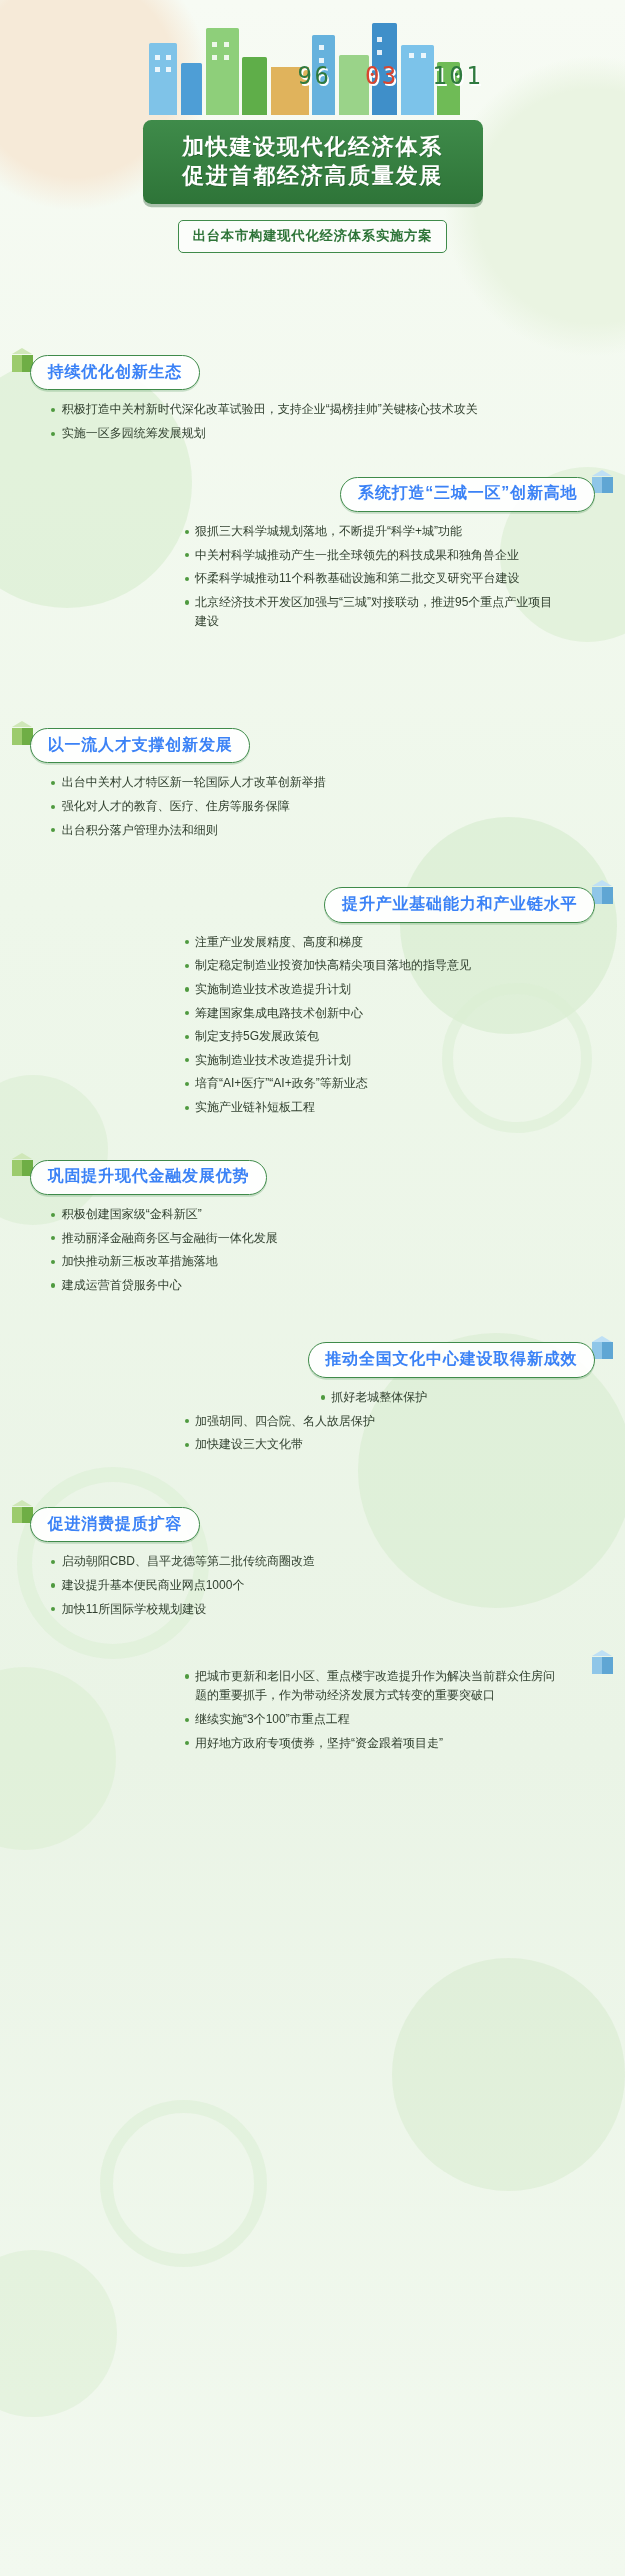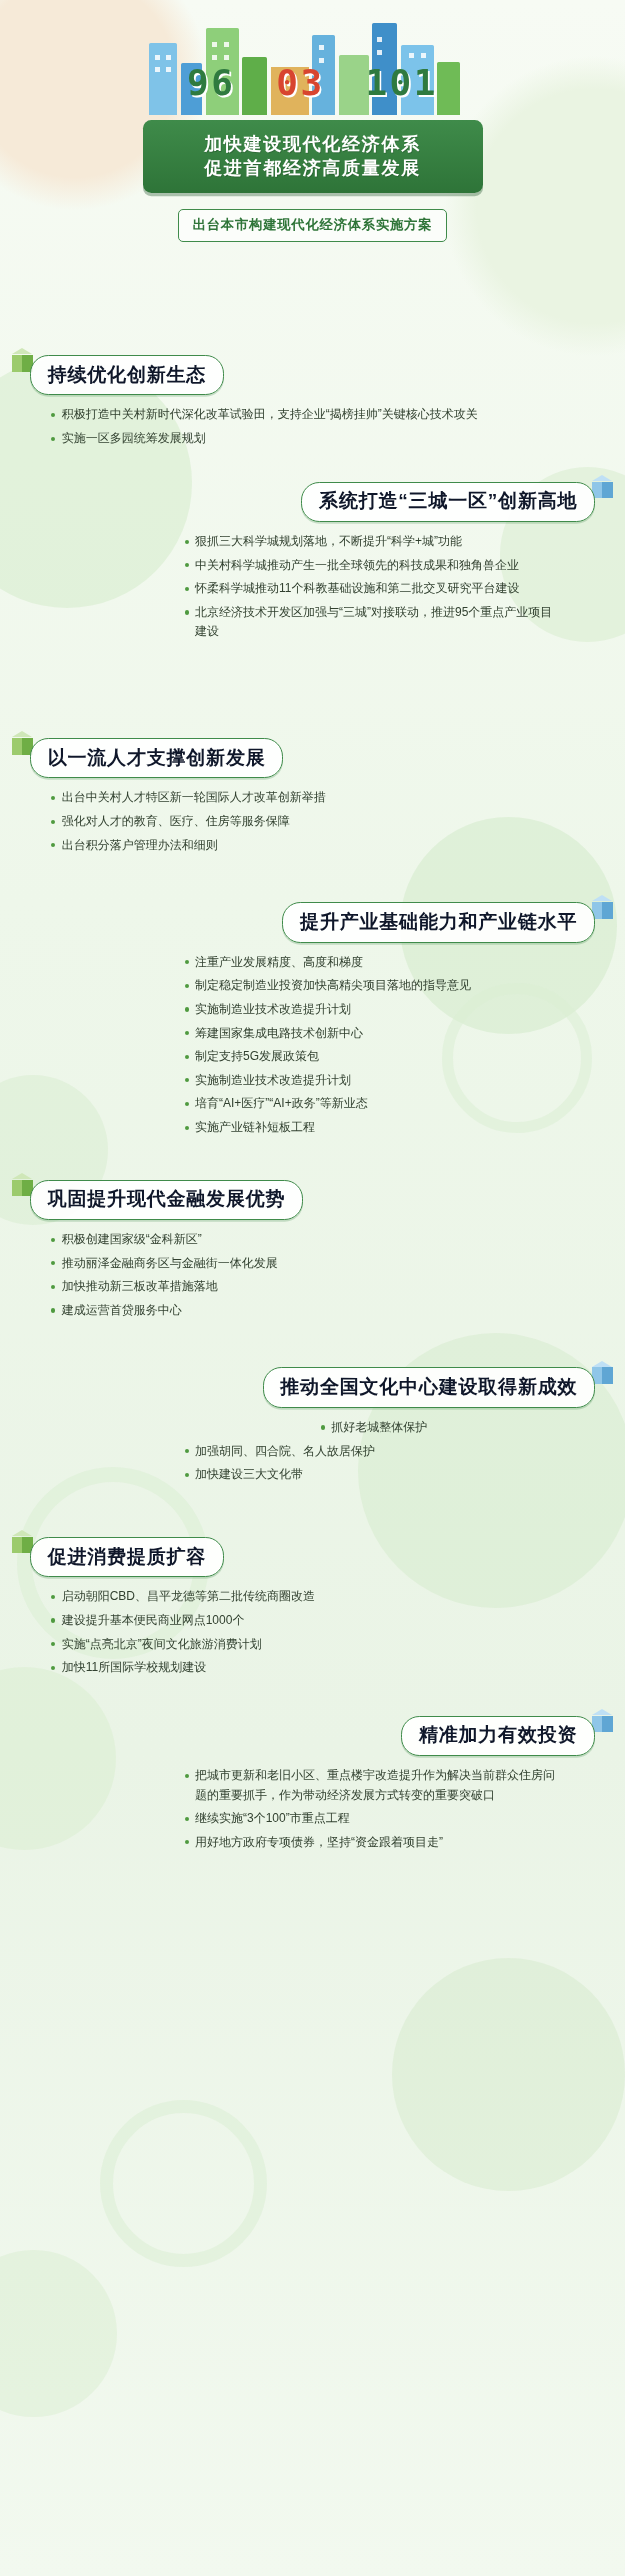--- a/index.html
+++ b/index.html
@@ -43,40 +43,41 @@
     text-align: center;
   }
   .city { position: relative; width: 358px; height: 100px; margin: 0 auto 5px; }
   .bld { position: absolute; bottom: 0; border-radius: 1.7px 1.7px 0 0; }
   .win { position: absolute; width: 5px; height: 5px; background: rgba(255,255,255,.85); }
 
   .bignum {
     position: absolute;
     left: 0; right: 0; top: 47px;
     font-family: "DejaVu Sans Mono", monospace;
-    font-weight: bold;
-    font-size: 36px;
+    font-weight: normal;
+    font-size: 24px;
     letter-spacing: 2.5px;
     color: #2f7a3f;
     text-shadow: 1.7px 1.7px 0 #ffffff;
+    text-align: right;
   }
   .bignum span { display: inline-block; margin: 0 8.3px; }
   .num-em { color: #d8452f; }
 
   .title-plate {
     width: 340px;
     margin: 5px auto 0;
     background: linear-gradient(180deg, #3f8b4a 0%, #2e7438 100%);
     border-radius: 8.3px;
     padding: 11.7px 8.3px 12.5px;
     box-shadow: 0 3.3px 0 rgba(32,84,42,.35);
   }
   .title-plate .line {
     color: #fff;
-    font-size: 18px;
+    font-size: 22px;
     font-weight: bold;
     letter-spacing: 1.7px;
     line-height: 1.35;
     text-shadow: 0.8px 0.8px 0 rgba(0,0,0,.18);
   }
   .subtitle-plate {
     display: inline-block;
     margin-top: 16px;
     padding: 6.7px 13.3px;
     border: 1.7px solid #3f8b4a;
@@ -100,23 +101,23 @@
     gap: 6.7px;
     background: rgba(255,255,255,.92);
     border: 1.7px solid #3f8b4a;
     border-radius: 18.3px;
     padding: 5.8px 16.7px 6.7px;
     box-shadow: 0 1.7px 0 rgba(63,139,74,.25);
   }
   .section.left .sec-head { margin-left: 30px; }
   .section.right .sec-head { margin-right: 30px; }
   .sec-title {
-    font-size: 19px;
+    font-size: 16px;
     font-weight: bold;
-    color: #0f172a;
+    color: #3b82f6;
     letter-spacing: 0.8px;
     white-space: nowrap;
   }
 
   
   .cube { position: absolute; width: 21.7px; height: 25px; }
   .section.left .cube { left: 11.7px; top: -6.7px; }
   .section.right .cube { right: 11.7px; top: -6.7px; }
   .cube .top { position: absolute; left: 0; top: 0; width: 0; height: 0;
     border-left: 10.8px solid transparent; border-right: 10.8px solid transparent; border-bottom: 6.7px solid #cfe7b8; }
@@ -329,34 +330,30 @@
           <span class="top"></span>
           <span class="l"></span>
           <span class="r"></span>
         </span>
       <div class="sec-head">
         <span class="sec-title">促进消费提质扩容</span>
       </div>
       <ul class="bullets">
         <li>启动朝阳CBD、昌平龙德等第二批传统商圈改造</li>
         <li>建设提升基本便民商业网点1000个</li>
-        <li>实施“点亮北京”夜间文化旅游消费计划</li>
         <li>加快11所国际学校规划建设</li>
       </ul>
     </div>
 
     <div class="section right" style="margin-top:38px;">
       <span class="cube">
           <span class="top"></span>
           <span class="l"></span>
           <span class="r"></span>
         </span>
-      <div class="sec-head">
-        <span class="sec-title">精准加力有效投资</span>
-      </div>
       <ul class="bullets">
         <li>把城市更新和老旧小区、重点楼宇改造提升作为解决当前群众住房问题的重要抓手，作为带动经济发展方式转变的重要突破口</li>
         <li>继续实施“3个100”市重点工程</li>
         <li>用好地方政府专项债券，坚持“资金跟着项目走”</li>
       </ul>
     </div>
 
   </div>
 </div>
 

